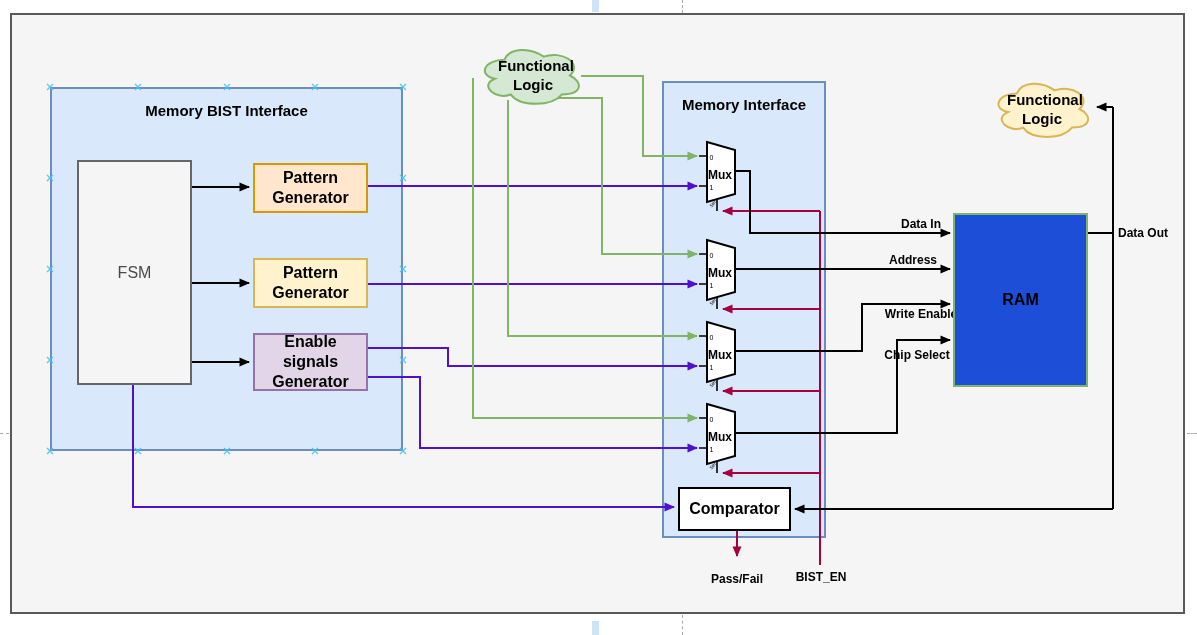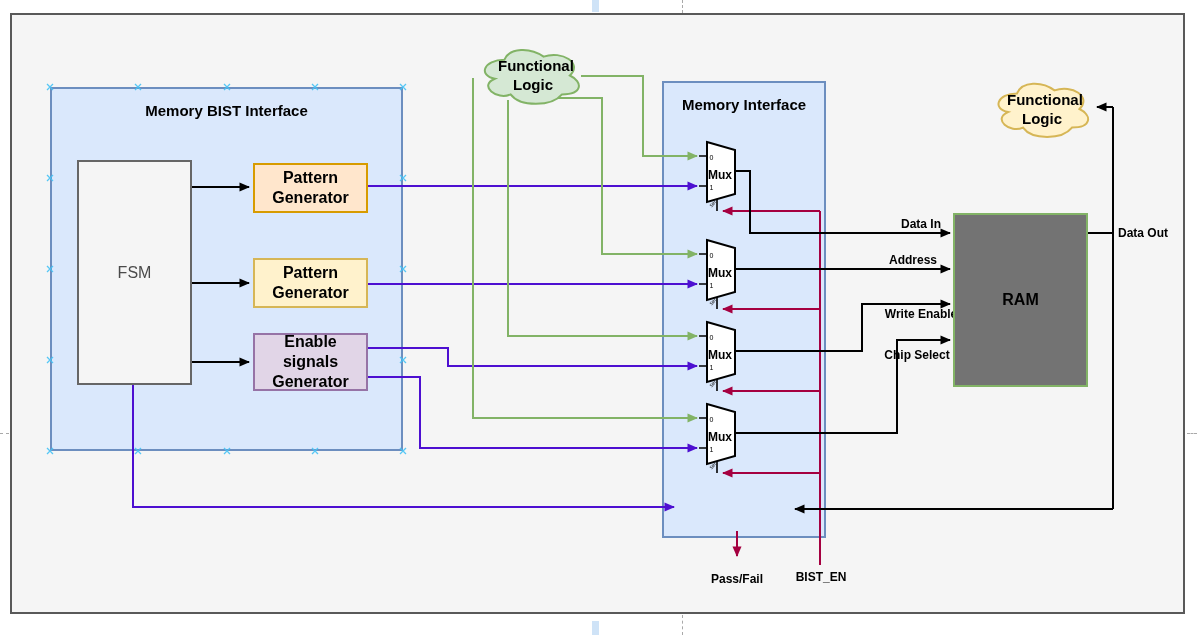--- a/index.html
+++ b/index.html
@@ -11,21 +11,21 @@
   .container .title{width:100%;text-align:center;font-weight:700;font-size:15px;margin-top:13px;}
   .ctrl{left:50px;top:87px;width:353px;height:364px;}
   .iface{left:662px;top:81px;width:164px;height:457px;}
   .node{display:flex;align-items:center;justify-content:center;text-align:center;
         font-weight:700;font-size:16px;line-height:1.25;}
   .fsm{left:77px;top:160px;width:115px;height:225px;background:#f5f5f5;border:2px solid #666;
        color:#4a4a4a;font-size:16px;font-weight:400;}
   .patgen{left:253px;top:163px;width:115px;height:50px;background:#ffe6cc;border:2px solid #d79b00;}
   .addrgen{left:253px;top:258px;width:115px;height:50px;background:#fff2cc;border:2px solid #d6b656;}
   .memsig{left:253px;top:333px;width:115px;height:58px;background:#e1d5e7;border:2px solid #9673a6;}
-  .ram{left:953px;top:213px;width:135px;height:174px;background:#737373;border:2px solid #82b366;}
+  .ram{left:953px;top:213px;width:135px;height:174px;background:#1d4ed8;border:2px solid #82b366;}
   .comparator{left:678px;top:487px;width:113px;height:44px;background:#ffffff;border:2px solid #000;}
   .cloudlabel{display:flex;align-items:center;justify-content:center;text-align:center;
               font-weight:700;font-size:15px;line-height:1.25;}
   .cloudlabel.top{left:492px;top:56px;width:82px;height:40px;}
   .cloudlabel.right{left:1001px;top:90px;width:82px;height:40px;}
   svg.wires{position:absolute;left:0;top:0;}
   svg.wires text{font-family:"Liberation Sans", sans-serif;}
   .siglabel{font-size:12px;font-weight:700;fill:#000;}
   .mux-label{font-size:12px;font-weight:700;fill:#000;}
   .mux-pin{font-size:7px;fill:#000;}
@@ -169,20 +169,23 @@
   </div>
   <div class="abs node addrgen">
     <span>Pattern Generator</span>
   </div>
   <div class="abs node memsig">
     <span style="display:block;width:100px;">Enable signals Generator</span>
   </div>
   <div class="abs node ram">
     <span>RAM</span>
   </div>
+  <div class="abs node comparator">
+    <span>Comparator</span>
+  </div>
 
   <div class="abs cloudlabel top">
     <span style="display:block;width:70px;">Functional Logic</span>
   </div>
   <div class="abs cloudlabel right">
     <span style="display:block;width:70px;">Functional Logic</span>
   </div>
 
 </div>
 

